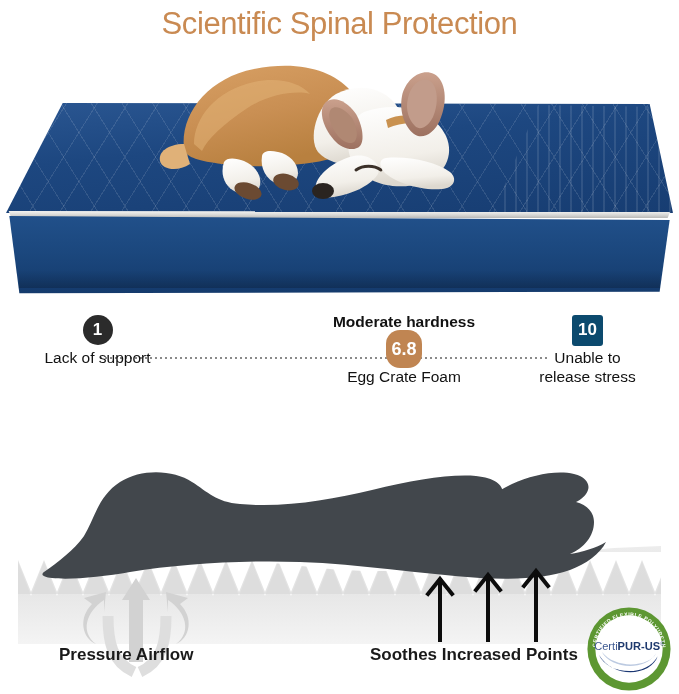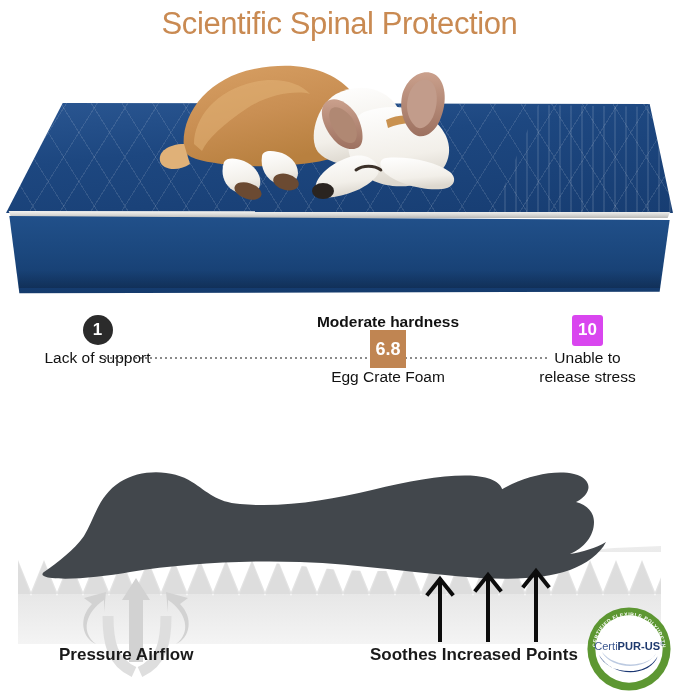--- a/index.html
+++ b/index.html
@@ -78,28 +78,28 @@
   .col .bot-lab {
     font-size:15.5px; font-weight:normal; color:#121212; line-height:19px; white-space:nowrap;
   }
   .marker-row { height:36px; display:flex; align-items:center; justify-content:center; }
   .badge-circle {
     width:30px; height:30px; border-radius:50%; background:#2b2b2b;
     color:#fff; font-size:17px; font-weight:bold;
     display:flex; align-items:center; justify-content:center;
   }
   .badge-square {
-    width:31px; height:31px; border-radius:3px; background:#d946ef;
+    width:31px; height:31px; border-radius:3px; background:#0c4a6e;
     color:#fff; font-size:17px; font-weight:bold;
     display:flex; align-items:center; justify-content:center;
   }
-  .badge-square.orange { background:#c08552; width:36px; height:38px; border-radius:0; font-size:18px; }
+  .badge-square.orange { background:#c08552; width:36px; height:38px; border-radius:14px; font-size:18px; }
 
   .col-soft { left:5px; top:0; width:185px; }
-  .col-mod  { left:288px; top:0; width:200px; }
+  .col-mod  { left:304px; top:0; width:200px; }
   .col-hard { left:500px; top:0; width:175px; }
 
   
   .foam { position:absolute; top:430px; left:0; width:679px; height:264px; }
   .foam svg { position:absolute; left:0; top:0; width:679px; height:264px; }
 
   .foam-label {
     position:absolute; font-size:17px; font-weight:bold; color:#1a1a1a; white-space:nowrap;
   }
   .lab-air { left:59px; top:215px; }

